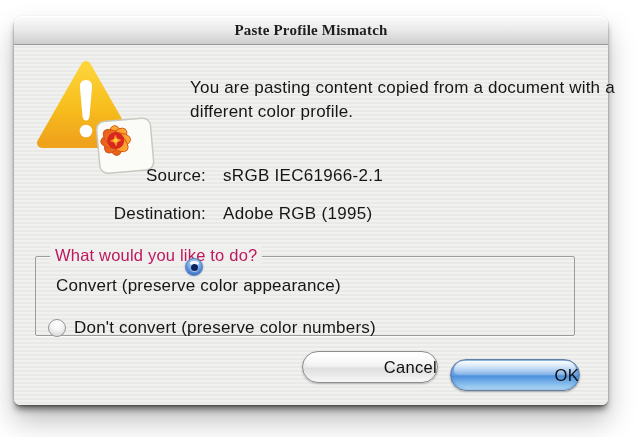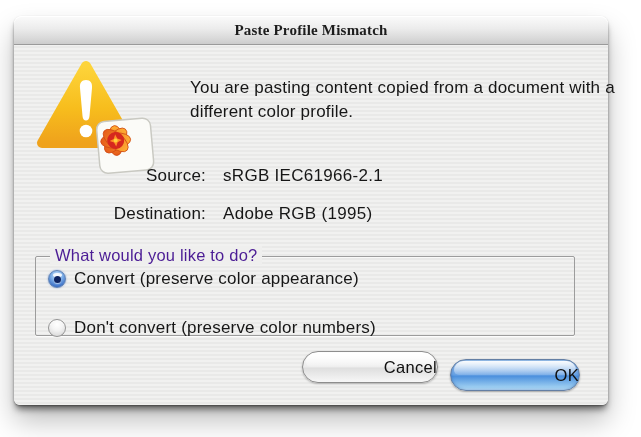--- a/index.html
+++ b/index.html
@@ -52,24 +52,24 @@
   .row-dest{top:188px;}
 
   
   .groupbox{
     position:absolute;left:21px;top:240px;width:538px;height:78px;
     border:1px solid #9c9c9c;border-radius:2px;
     box-shadow:0 1px 0 rgba(255,255,255,.8), inset 0 1px 0 rgba(255,255,255,.55);
   }
   .groupbox .legend{
     position:absolute;left:14px;top:-11px;padding:0 5px;
-    background:#efefee;font-size:16.5px;color:#4c1d95;letter-spacing:.2px;
+    background:#efefee;font-size:16.5px;color:#be185d;letter-spacing:.2px;
   }
   .option-row{position:absolute;left:12px;height:22px;display:flex;align-items:center;cursor:default;}
-  .option-row.first{top:11px;}
+  .option-row.first{top:1px;flex-direction:column;}
   .option-row.second{top:60px;}
   .radio{
     width:18px;height:18px;border-radius:50%;box-sizing:border-box;position:relative;flex:0 0 auto;
   }
   .radio.off{
     border:1px solid #949494;
     background:radial-gradient(circle at 50% 28%,#ffffff 0%,#f4f4f4 40%,#d9d9d9 85%,#c6c6c6 100%);
     box-shadow:inset 0 1px 1px rgba(255,255,255,.9);
   }
   .radio.on{

